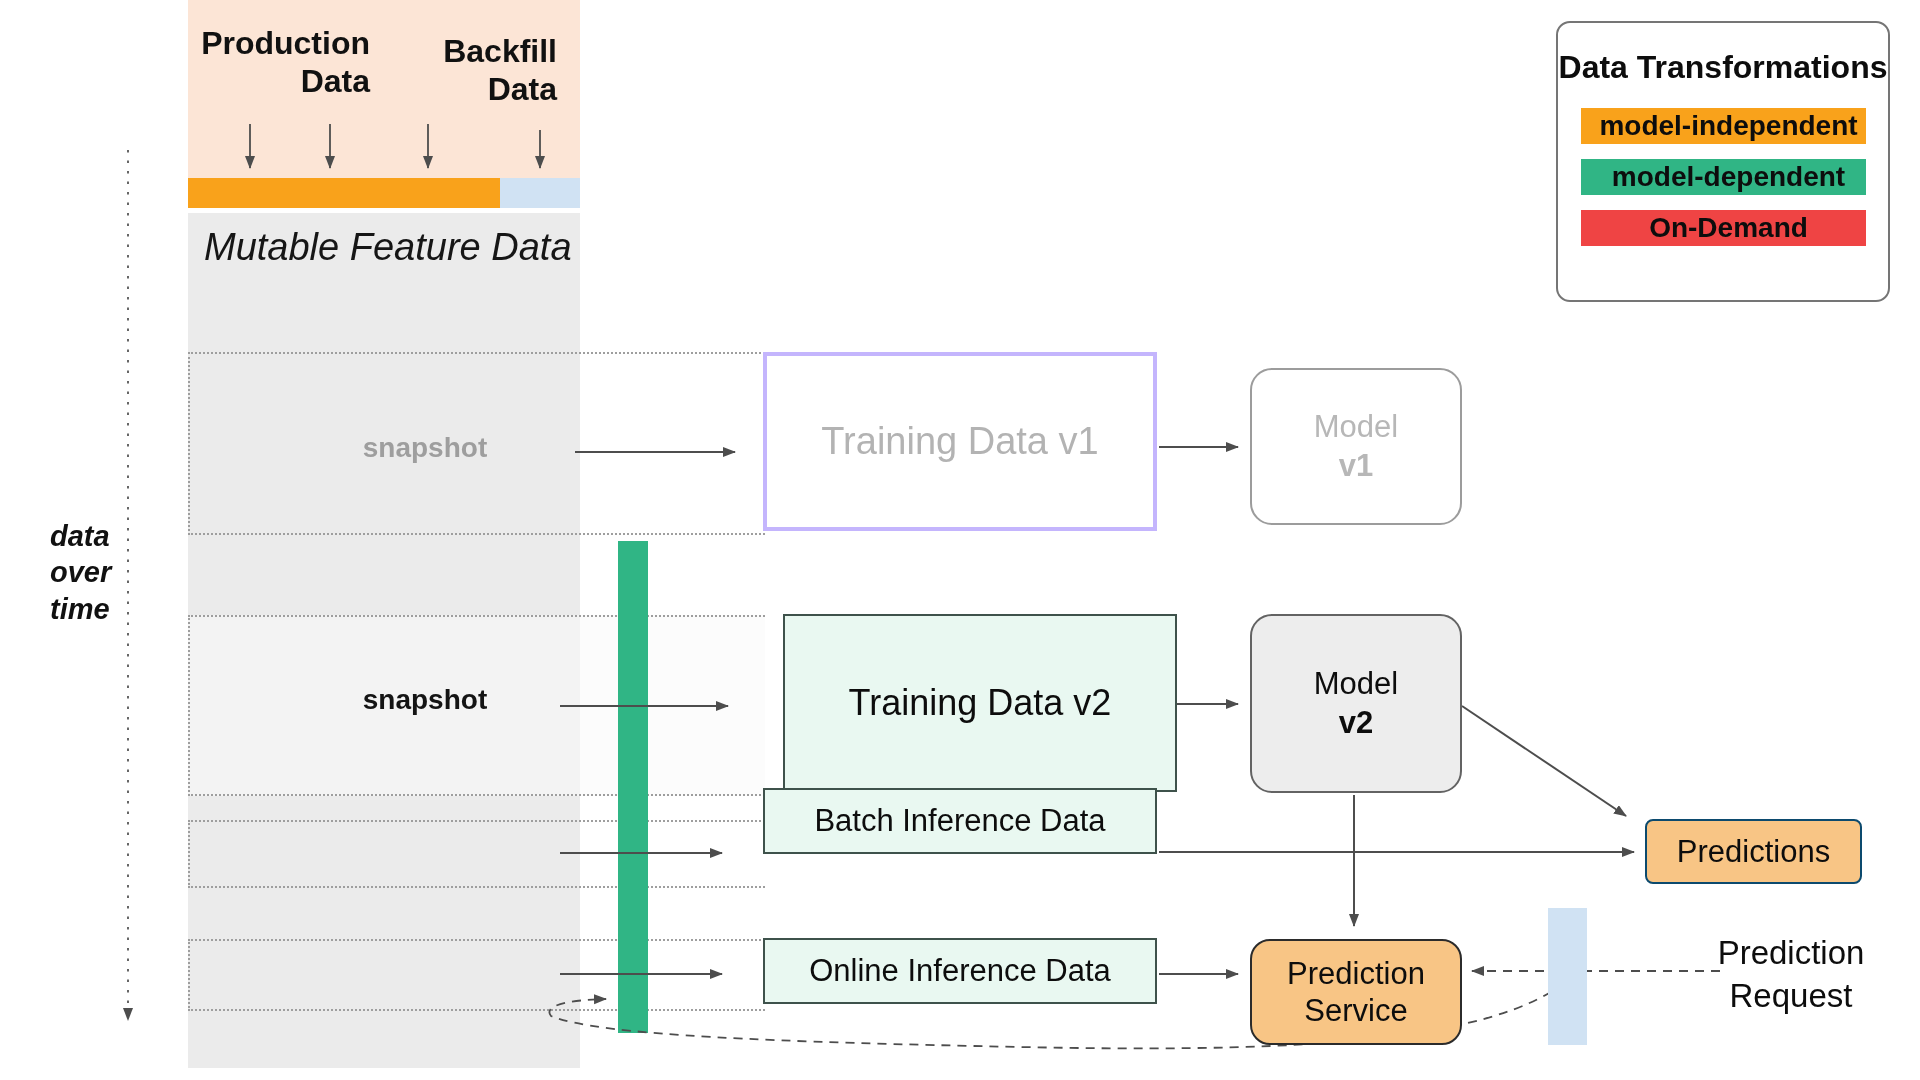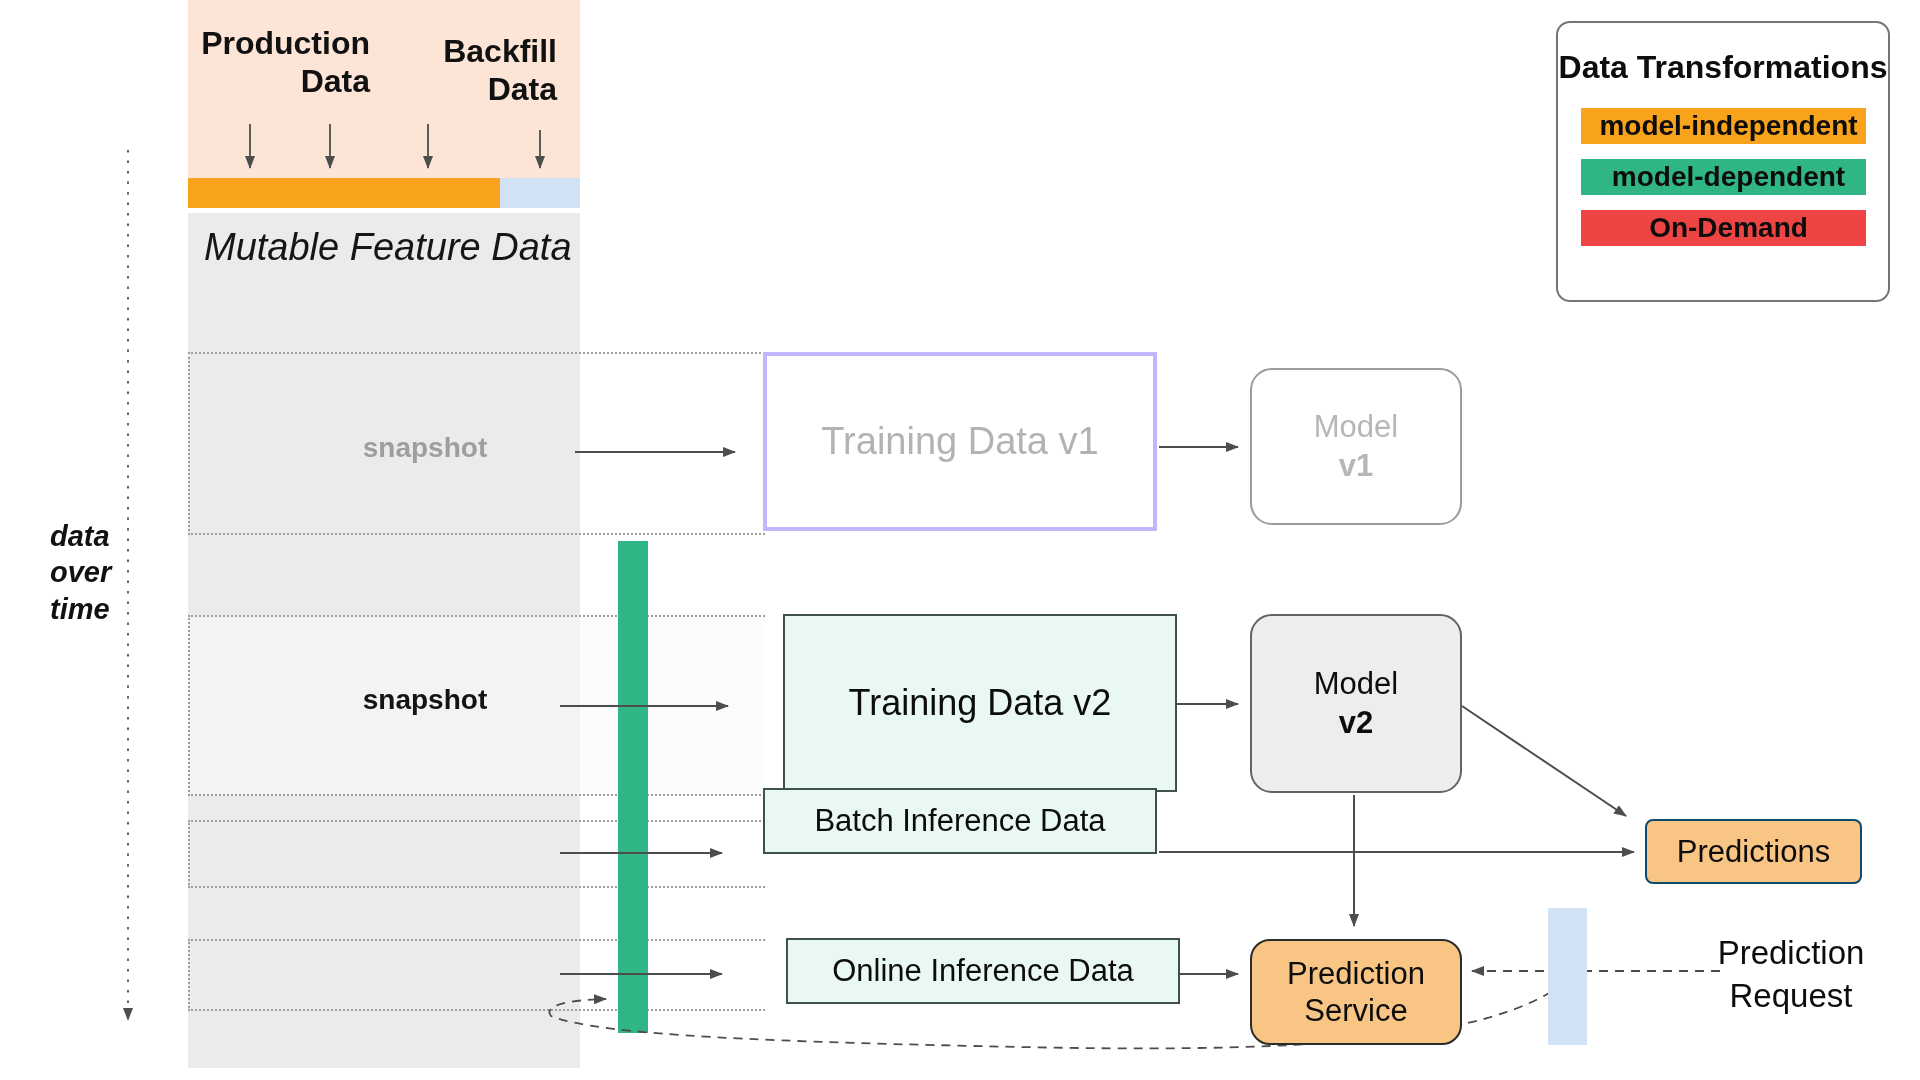--- a/index.html
+++ b/index.html
@@ -41,21 +41,21 @@
   .training-v1{left:763px;top:352px;width:394px;height:179px;background:#fff;border:4px solid #c4b5fd;
     color:#b3b3b3;font-size:38px;}
   .model-v1{left:1250px;top:368px;width:212px;height:157px;background:#fff;border:2px solid #9c9c9c;
     border-radius:22px;color:#b7b7b7;font-size:31px;flex-direction:column;line-height:1.25;}
   .training-v2{left:763px;top:614px;width:394px;height:178px;background:var(--mint);
     border:2px solid var(--mintborder);color:#0d0d0d;font-size:36px;margin-left:20px;}
   .model-v2{left:1250px;top:614px;width:212px;height:179px;background:#ededed;border:2px solid #636363;
     border-radius:22px;color:#0d0d0d;font-size:31px;flex-direction:column;line-height:1.25;}
   .batch-box{left:763px;top:788px;width:394px;height:66px;background:var(--mint);
     border:2px solid var(--mintborder);color:#0d0d0d;font-size:31px;}
-  .online-box{left:786px;top:938px;width:394px;height:66px;background:var(--mint);
+  .online-box{left:763px;top:938px;width:394px;height:66px;background:var(--mint);
     border:2px solid var(--mintborder);color:#0d0d0d;font-size:31px;}
   .predictions-box{left:1645px;top:819px;width:217px;height:65px;background:var(--boxorange);
     border:2px solid #0c4a6e;border-radius:8px;color:#0d0d0d;font-size:31px;}
   .service-box{left:1250px;top:939px;width:212px;height:106px;background:var(--boxorange);
     border:2px solid #2b2b2b;border-radius:20px;color:#0d0d0d;font-size:31px;line-height:1.2;}
   .bold{font-weight:bold;}
 
   
   .green-bar{left:618px;top:541px;width:30px;height:492px;background:var(--green);}
   .blue-bar{left:1548px;top:908px;width:39px;height:137px;background:var(--lightblue);}

